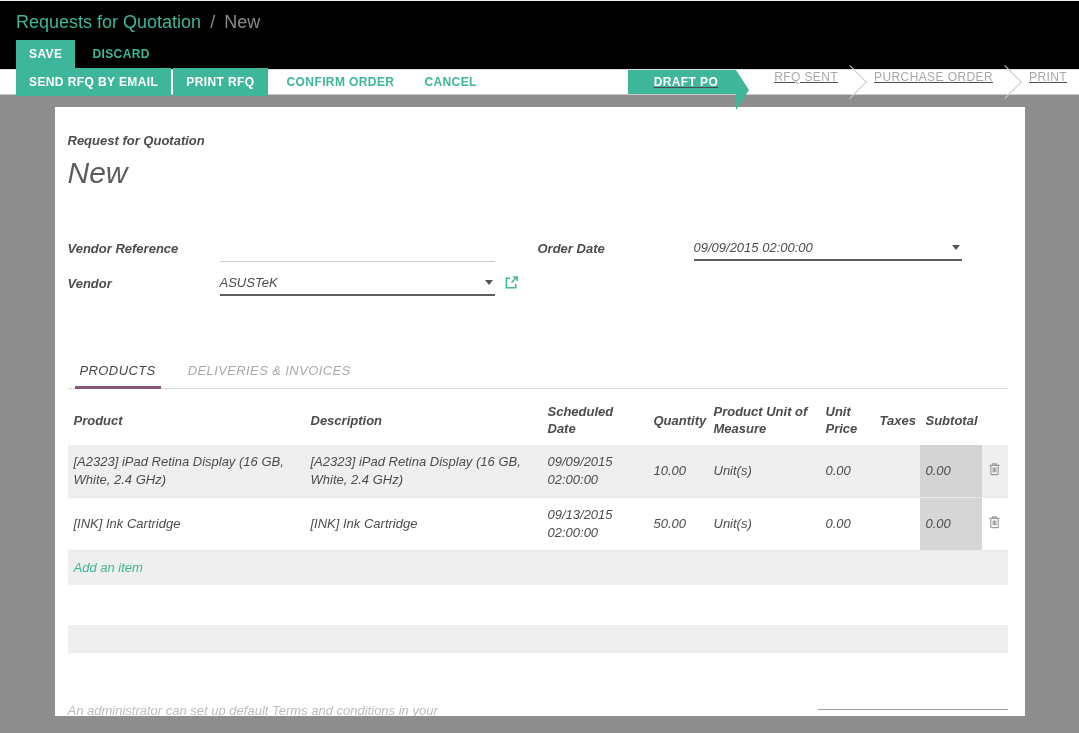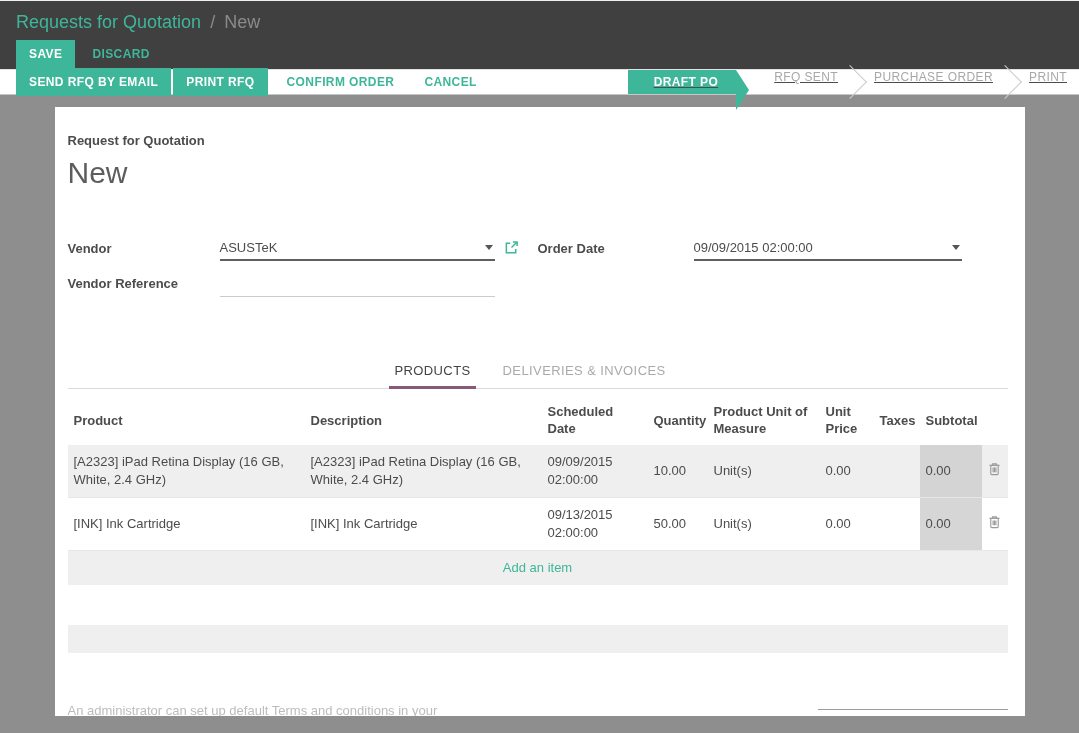--- a/index.html
+++ b/index.html
@@ -4,21 +4,21 @@
 <style>
   * { box-sizing: border-box; }
   html,body { margin:0; padding:0; }
   body {
     width:1079px; height:733px; overflow:hidden;
     background:#8e8e8e;
     font-family:"Liberation Sans", sans-serif;
     color:#4c4c4c;
   }
   
-  .topbar { background:#404040; height:69px; padding:10px 16px 0 16px; border-top:1px solid #f0f0f0; }
+  .topbar { background:#000000; height:69px; padding:10px 16px 0 16px; border-top:1px solid #f0f0f0; }
   .breadcrumb { font-size:18px; line-height:22px; }
   .breadcrumb .bc-parent { color:#3eb699; cursor:pointer; }
   .breadcrumb .bc-sep { color:#8a8a8a; padding:0 4px; }
   .breadcrumb .bc-current { color:#8a8a8a; }
   .header-actions { margin-top:7px; display:flex; align-items:flex-end; }
   .btn { font-size:12px; font-weight:700; letter-spacing:.4px; border:none; background:transparent; cursor:pointer; font-family:inherit; }
   .btn-primary { background:#3eb699; color:#fff; padding:7px 13px; }
   .btn-flat { color:#3eb699; padding:7px 13px; margin-left:4px; }
   
   .toolbar {
@@ -37,54 +37,54 @@
     content:""; position:absolute; left:100%; top:0;
     border-top:20px solid transparent; border-bottom:20px solid transparent;
     border-left:13px solid #3eb699;
   }
   .step { color:#a8a8a8; font-size:12px; letter-spacing:.4px; padding:0 12px; white-space:nowrap; }
   .step-sep {
     width:24px; height:24px; border-top:1px solid #ccc; border-right:1px solid #ccc;
     transform:rotate(45deg); flex-shrink:0; margin:0 0 0 -12px;
   }
   
-  .page { height:621px; overflow:hidden; }
+  .page { height:621px; overflow:hidden;font-style:italic; }
   .sheet { width:970px; height:660px; margin:12px auto 0; background:#fff; padding:26px 17px 30px 13px; }
   .sheet-label { font-size:13px; font-weight:700; color:#4c4c4c; }
   .sheet-title { font-size:30px; color:#5d5d5d; margin-top:8px; }
   
   .fields { display:flex; margin-top:48px; }
   .fcol { width:50%; }
   .frow { display:flex; margin-bottom:8px; min-height:27px; }
   .flabel { width:152px; font-size:13px; font-weight:700; color:#4c4c4c; padding-top:3px; }
   .fcol-right .flabel { width:156px; }
   .fwidget { display:flex; align-items:flex-start; }
   .input-line {
     width:275px; display:flex; align-items:center; font-size:13px; color:#4c4c4c;
     border-bottom:2px solid #5f5f5f; padding:2px 2px 4px 0; cursor:text;
   }
   .input-line .val { flex:1; }
   .input-line.thin { border-bottom:1px solid #ccc; padding-bottom:5px; height:24px; }
   .fcol-right .input-line { width:268px; }
   .caret-down { width:0; height:0; border-left:4px solid transparent; border-right:4px solid transparent; border-top:5px solid #555; margin-left:6px; cursor:pointer; }
   .ext-link { margin-left:9px; margin-top:2px; cursor:pointer; flex-shrink:0; }
   
-  .tabs { margin-top:46px; border-bottom:1px solid #dadada; display:flex; padding-left:7px;justify-content:center; }
+  .tabs { margin-top:46px; border-bottom:1px solid #dadada; display:flex; padding-left:7px; }
   .tab { font-size:13px; letter-spacing:.4px; color:#aaa; padding:9px 5px 8px; margin-right:22px; cursor:pointer; border-bottom:3px solid transparent; margin-bottom:-1px; }
   .tab.active { color:#444; border-bottom-color:#875a7b; }
   
   table.olist { width:100%; border-collapse:collapse; margin-top:4px; font-size:13px; color:#4c4c4c; table-layout:fixed; }
   .olist th { font-weight:700; text-align:left; padding:10px 6px 8px; vertical-align:middle; line-height:17px; }
   .olist td { padding:8px 6px; vertical-align:middle; line-height:18px; border-bottom:1px solid #e7e7e7; }
   .olist th.num, .olist td.num { }
   .olist tr.row-odd td { background:#efefef; }
   .olist td.subtotal { background:#d6d6d6; }
   .olist tr.row-odd td.subtotal { background:#d4d4d4; }
   .olist td.cell-trash { text-align:center; padding:8px 2px; }
-  .add-item-row td { background:#efefef; color:#3eb699; cursor:pointer; padding:8px 6px; border-bottom:none;text-align:center; }
+  .add-item-row td { background:#efefef; color:#3eb699; cursor:pointer; padding:8px 6px; border-bottom:none; }
   .spacer-bar { height:28px; background:#efefef; margin-top:40px; }
   
   .bottom { display:flex; justify-content:space-between; margin-top:48px; }
   .notes {
     width:422px; height:88px; position:relative;
     font-size:13px; line-height:20px; color:#bcbcbc;
     border-bottom:1px solid #ccc; cursor:text;
   }
   .totals { width:190px; font-size:13px; color:#4c4c4c; margin-top:8px; }
   .trow { display:flex; justify-content:flex-end; align-items:baseline; padding:6px 0; }
@@ -122,42 +122,42 @@
 </div>
 
 <div class="page">
   <div class="sheet">
 
     <div class="sheet-label">Request for Quotation</div>
     <div class="sheet-title">New</div>
 
     <div class="fields">
       <div class="fcol">
+        <div class="frow">
+          <div class="flabel">Vendor Reference</div>
+          <div class="fwidget">
+            <div class="input-line thin">
+              <span class="val"></span>
+            </div>
+          </div>
+        </div>
         <div class="frow">
           <div class="flabel">Vendor</div>
           <div class="fwidget">
             <div class="input-line">
               <span class="val">ASUSTeK</span>
               <span class="caret-down"></span>
             </div>
             <span class="ext-link">
               <svg width="15" height="15" viewBox="0 0 16 16" fill="none" stroke="#3eb699" stroke-width="1.6">
                 <path d="M6.5 3.5H2.5v10h10v-4"></path>
                 <path d="M9.5 2h4.5v4.5"></path>
                 <path d="M13.7 2.3L8 8"></path>
               </svg>
             </span>
-          </div>
-        </div>
-        <div class="frow">
-          <div class="flabel">Vendor Reference</div>
-          <div class="fwidget">
-            <div class="input-line thin">
-              <span class="val"></span>
-            </div>
           </div>
         </div>
       </div>
       <div class="fcol fcol-right">
         <div class="frow">
           <div class="flabel">Order Date</div>
           <div class="fwidget">
             <div class="input-line">
               <span class="val">09/09/2015 02:00:00</span>
               <span class="caret-down"></span>

